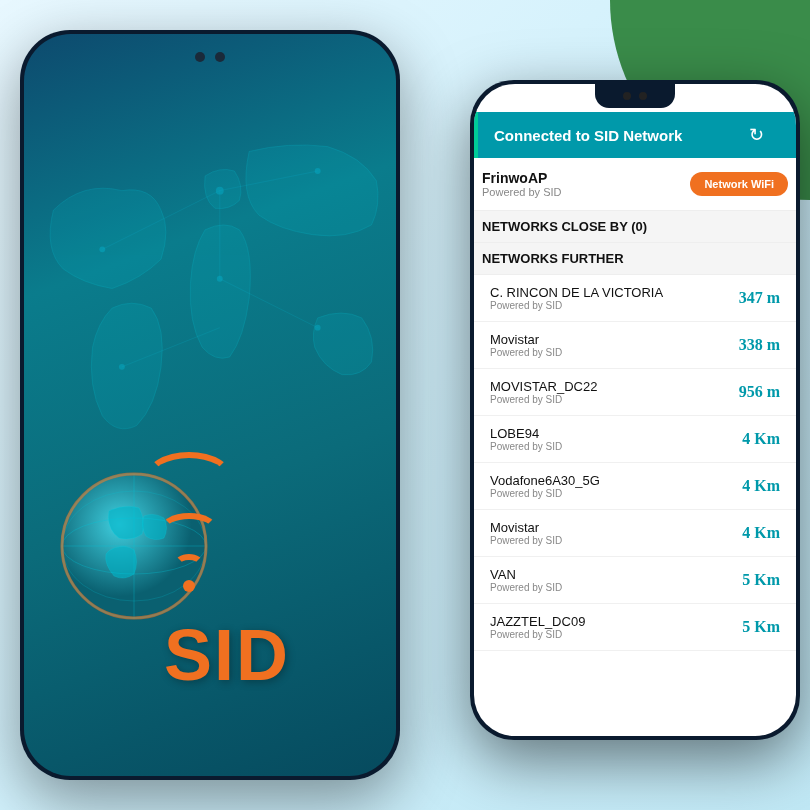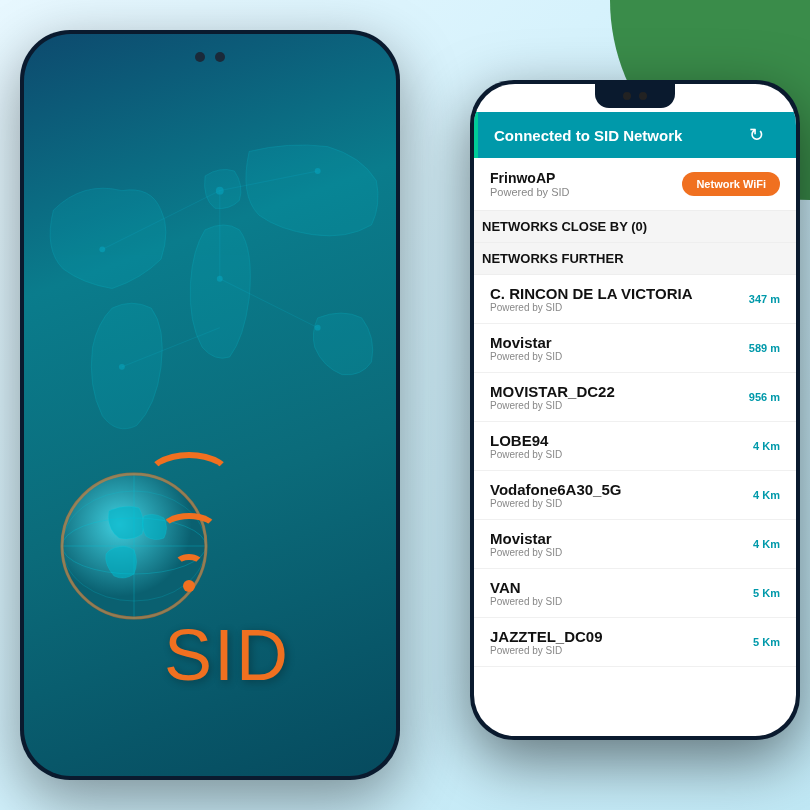--- a/index.html
+++ b/index.html
@@ -108,21 +108,21 @@
 
     .wifi-dot {
       width: 12px;
       height: 12px;
       background: #f07020;
       border-radius: 50%;
     }
 
     .sid-text {
       font-size: 72px;
-      font-weight: 400;
+      font-weight: 700;
       color: #f07020;
       letter-spacing: 2px;
       text-shadow: 2px 2px 8px rgba(0,0,0,0.3);
       position: absolute;
       bottom: 80px;
       left: 140px;
     }
 
     
     .phone-front {
@@ -195,21 +195,21 @@
     }
 
     .header-refresh {
       color: white;
       font-size: 18px;
     }
 
     
     .connected-network {
       background: white;
-      padding: 12px 16px;
+      padding: 12px 8px;
       display: flex;
       align-items: center;
       justify-content: space-between;
       border-bottom: 1px solid #eee;
     }
 
     .network-info-left .network-name {
       font-size: 14px;
       font-weight: 700;
       color: #111;
@@ -245,37 +245,38 @@
     .network-list-item {
       padding: 10px 16px;
       border-bottom: 1px solid #f0f0f0;
       display: flex;
       align-items: center;
       justify-content: space-between;
       background: white;
     }
 
     .network-list-item .net-name {
-      font-size: 15px;
-      font-weight: 700;
+      font-size: 13px;
+      font-weight: 400;
       color: #111;
     }
 
     .network-list-item .net-sub {
       font-size: 10px;
       color: #888;
     }
 
     .network-list-item .net-dist {
-      font-size: 11px;
+      font-size: 16px;
       font-weight: 800;
       color: #0099aa;
       white-space: nowrap;
       min-width: 50px;
       text-align: right;
+      font-family: Liberation Serif, serif;
     }
 
     
     .camera-dots {
       position: absolute;
       top: 18px;
       left: 50%;
       transform: translateX(-50%);
       display: flex;
       gap: 10px;
@@ -416,21 +417,21 @@
       <div class="net-name">C. RINCON DE LA VICTORIA</div>
       <div class="net-sub">Powered by SID</div>
     </div>
     <div class="net-dist">347 m</div>
   </div>
             <div class="network-list-item">
     <div>
       <div class="net-name">Movistar</div>
       <div class="net-sub">Powered by SID</div>
     </div>
-    <div class="net-dist">589 m</div>
+    <div class="net-dist">338 m</div>
   </div>
             <div class="network-list-item">
     <div>
       <div class="net-name">MOVISTAR_DC22</div>
       <div class="net-sub">Powered by SID</div>
     </div>
     <div class="net-dist">956 m</div>
   </div>
             <div class="network-list-item">
     <div>

